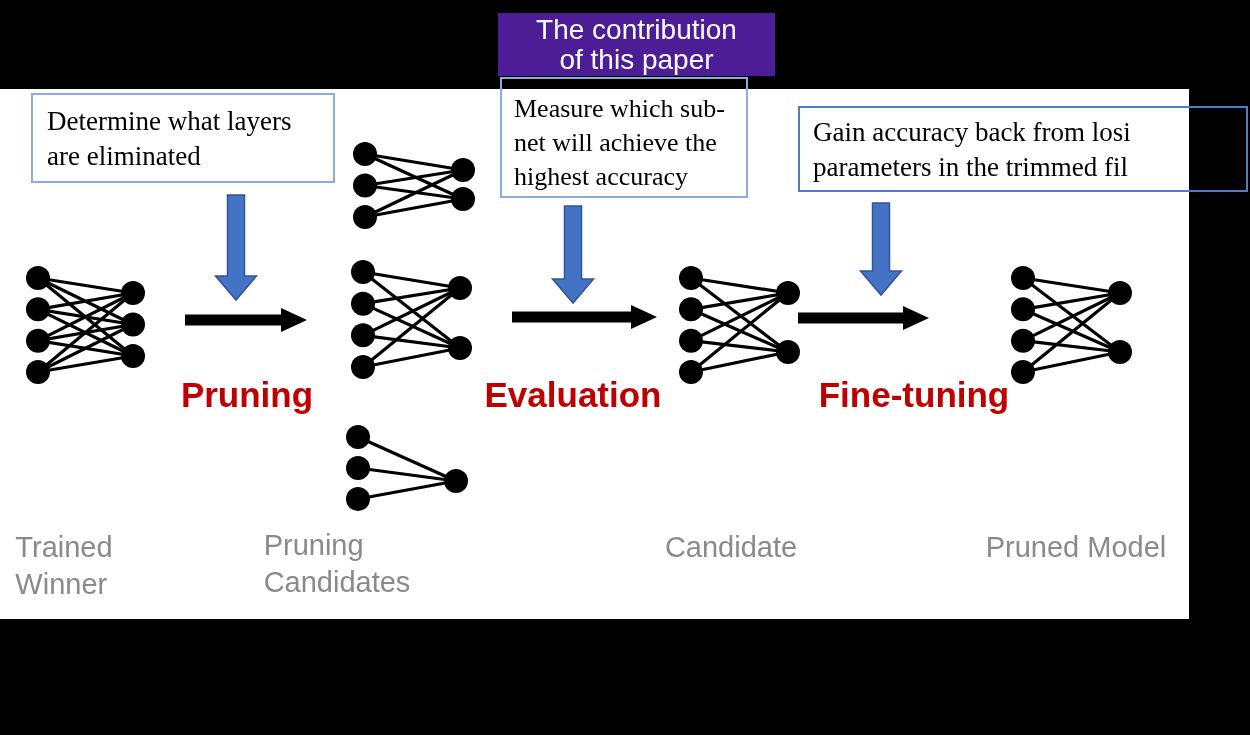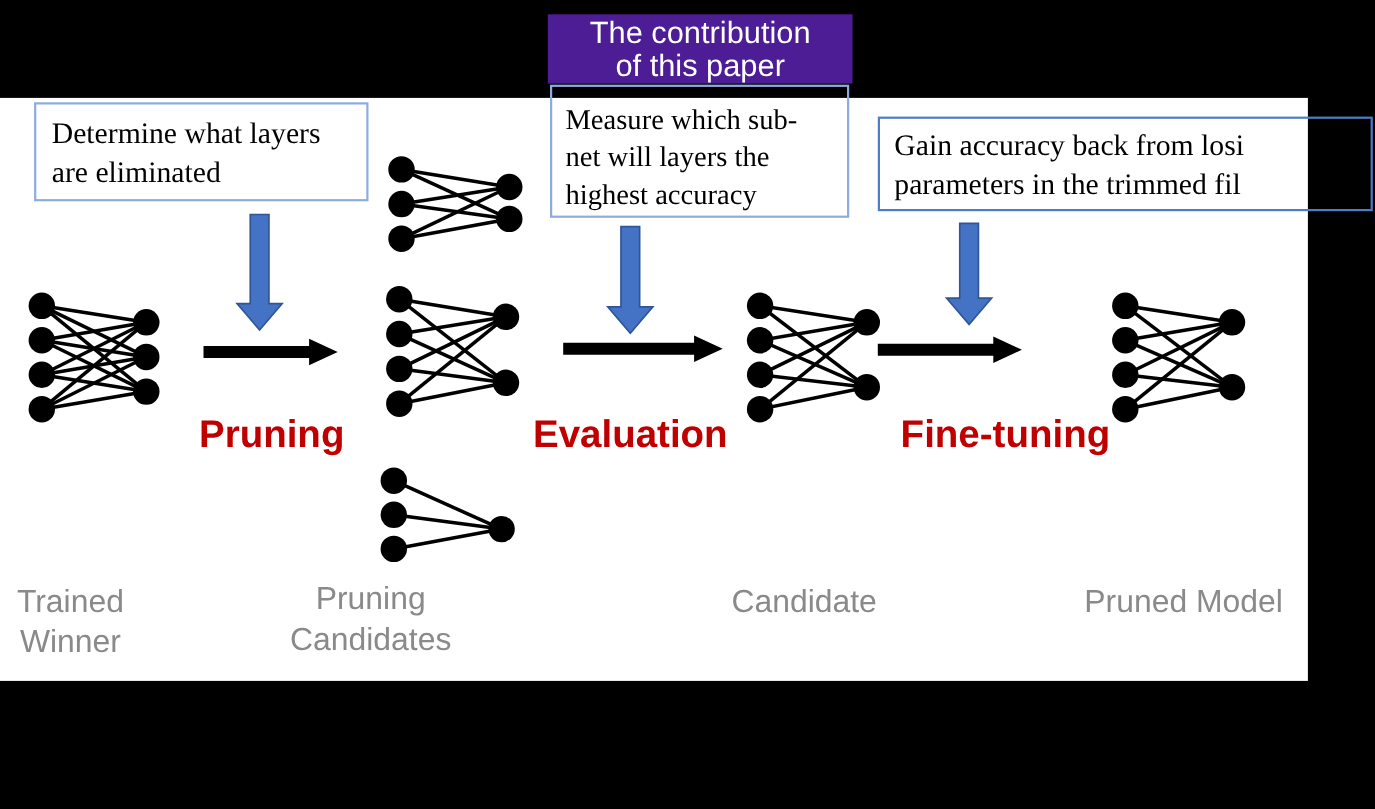--- a/index.html
+++ b/index.html
@@ -4,32 +4,32 @@
 <style>
   html,body{margin:0;padding:0;background:#000;}
   #canvas{position:relative;width:1250px;height:735px;background:#000;overflow:hidden;
           font-family:"Liberation Sans",sans-serif;}
   .abs{position:absolute;box-sizing:border-box;}
   #white-area{left:0;top:89px;width:1189px;height:530px;background:#fff;}
   #gfx{left:0;top:0;width:1250px;height:735px;}
   .note{font-family:"Liberation Serif",serif;font-size:26px;color:#000;background:transparent;}
   #determine-box{left:31px;top:93px;width:304px;height:90px;border:2px solid #8CACE0;
                  padding:9px 0 0 14px;line-height:35px;font-size:27px;}
-  #measure-box{left:500px;top:77px;width:272px;height:121px;border:2px solid #8CACE0;
+  #measure-box{left:500px;top:77px;width:248px;height:121px;border:2px solid #8CACE0;
                padding:13px 0 0 12px;line-height:34px;}
   #gain-box{left:798px;top:106px;width:450px;height:86px;border:2px solid #4D7CC9;
             padding:7px 0 0 13px;line-height:35px;font-size:27px;white-space:nowrap;overflow:hidden;}
   #banner{left:498px;top:13px;width:277px;height:63px;background:#4c1d95;color:#fff;
           font-size:28px;line-height:30px;text-align:center;padding-top:2px;}
   .stage-label{font-size:35px;font-weight:bold;line-height:1;color:#C00000;
                transform:translateX(-50%);white-space:nowrap;}
   #stage-pruning{left:247px;top:377px;}
   #stage-evaluation{left:573px;top:377px;}
   #stage-finetuning{left:866px;top:377px;margin-left:48px;}
-  .caption{font-size:29px;line-height:37px;color:#8A8A8A;text-align:center;
+  .caption{font-size:29px;line-height:37px;color:#8A8A8A;
            transform:translateX(-50%);white-space:nowrap;}
   #caption-trained{left:64px;top:529px;}
   #caption-candidates{left:337px;top:527px;}
   #caption-winner{left:731px;top:529px;}
   #caption-delivered{left:1076px;top:529px;}
 </style>
 </head>
 <body>
 
 <div id="canvas">
@@ -134,21 +134,21 @@
         <circle cx="1023" cy="309.3333333333333" r="12" fill="#000"></circle>
         <circle cx="1023" cy="340.6666666666667" r="12" fill="#000"></circle>
         <circle cx="1023" cy="372" r="12" fill="#000"></circle>
         <circle cx="1120" cy="293" r="12" fill="#000"></circle>
         <circle cx="1120" cy="352" r="12" fill="#000"></circle>
       </g>
   </svg>
 
   <div id="measure-box" class="abs note">
     <div>Measure which sub-</div>
-    <div>net will layers the</div>
+    <div>net will achieve the</div>
     <div>highest accuracy</div>
   </div>
 
   <div id="banner" class="abs">
     <div>The contribution</div>
     <div>of this paper</div>
   </div>
 
   <div id="determine-box" class="abs note">
     <div>Determine what layers</div>

